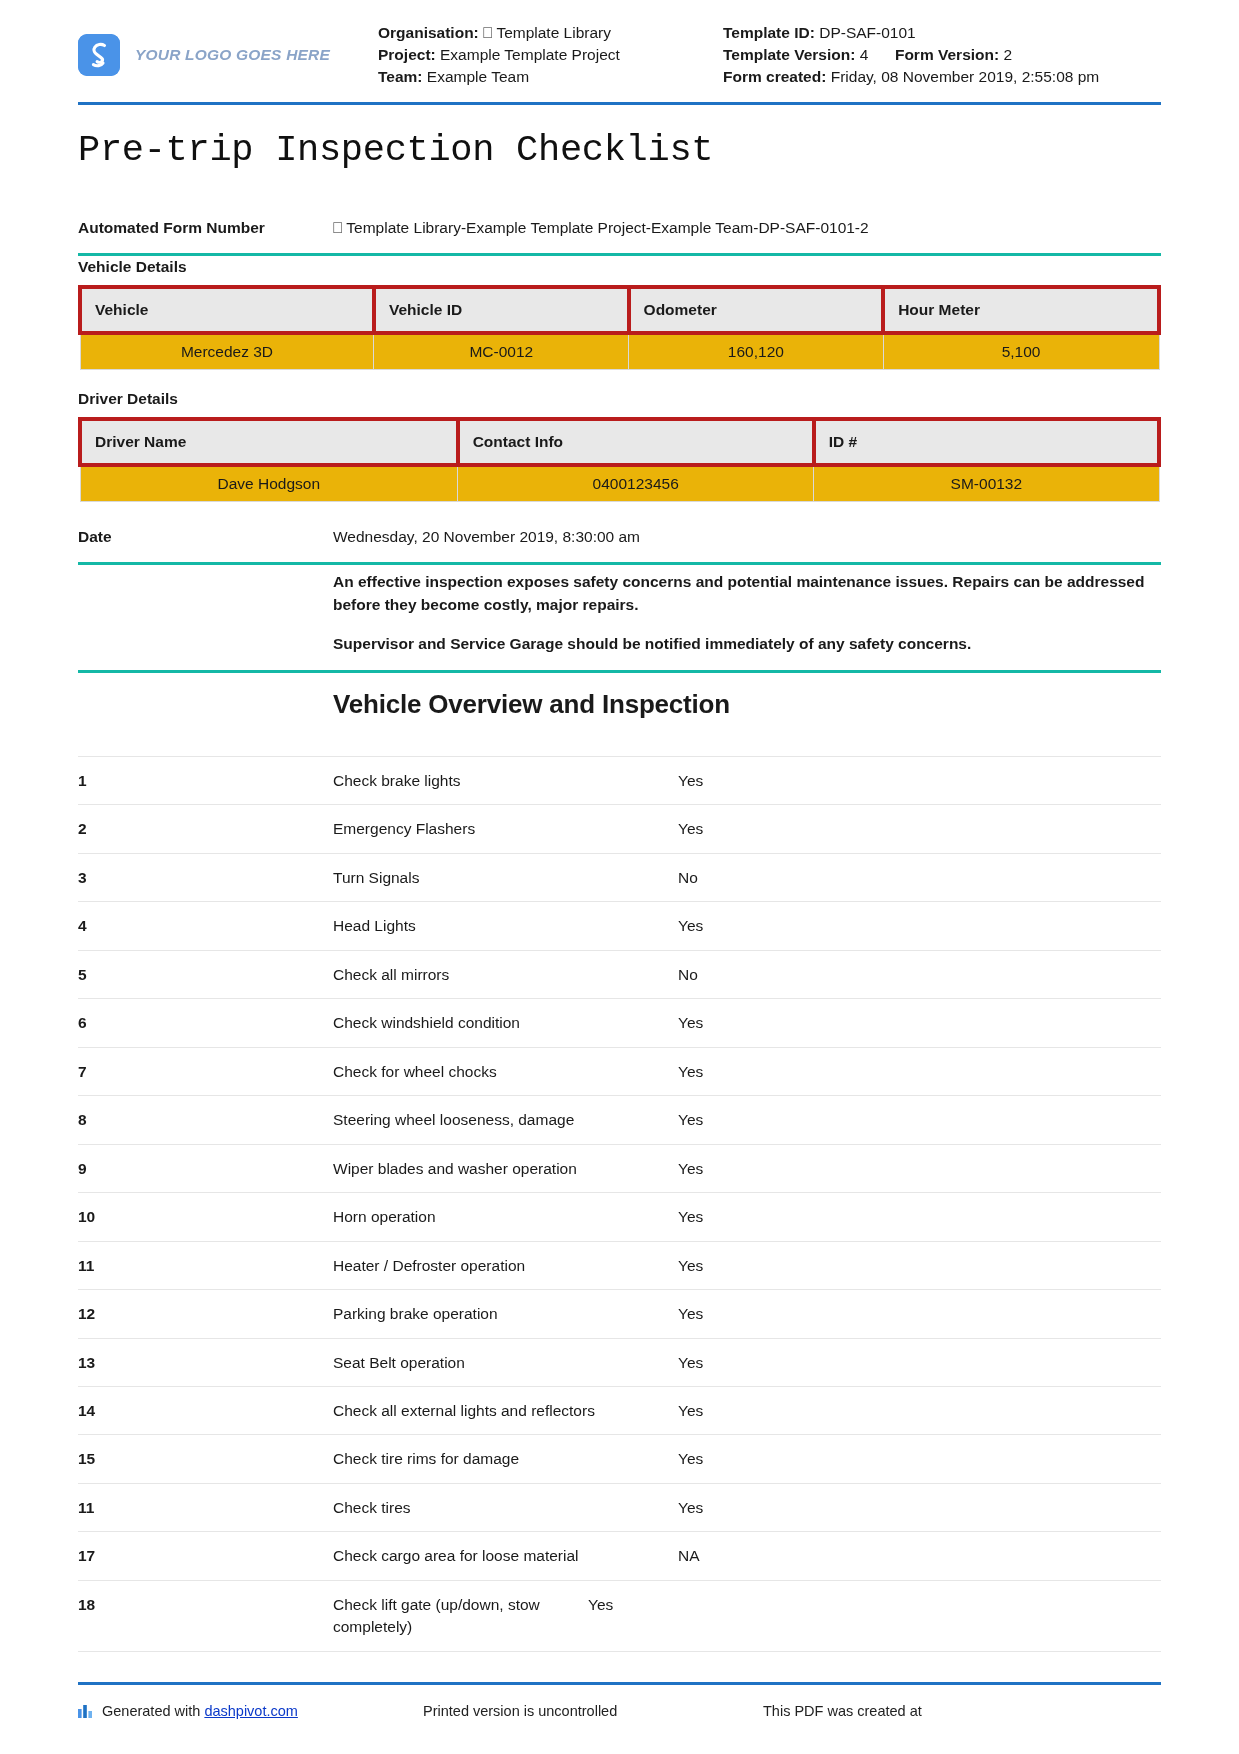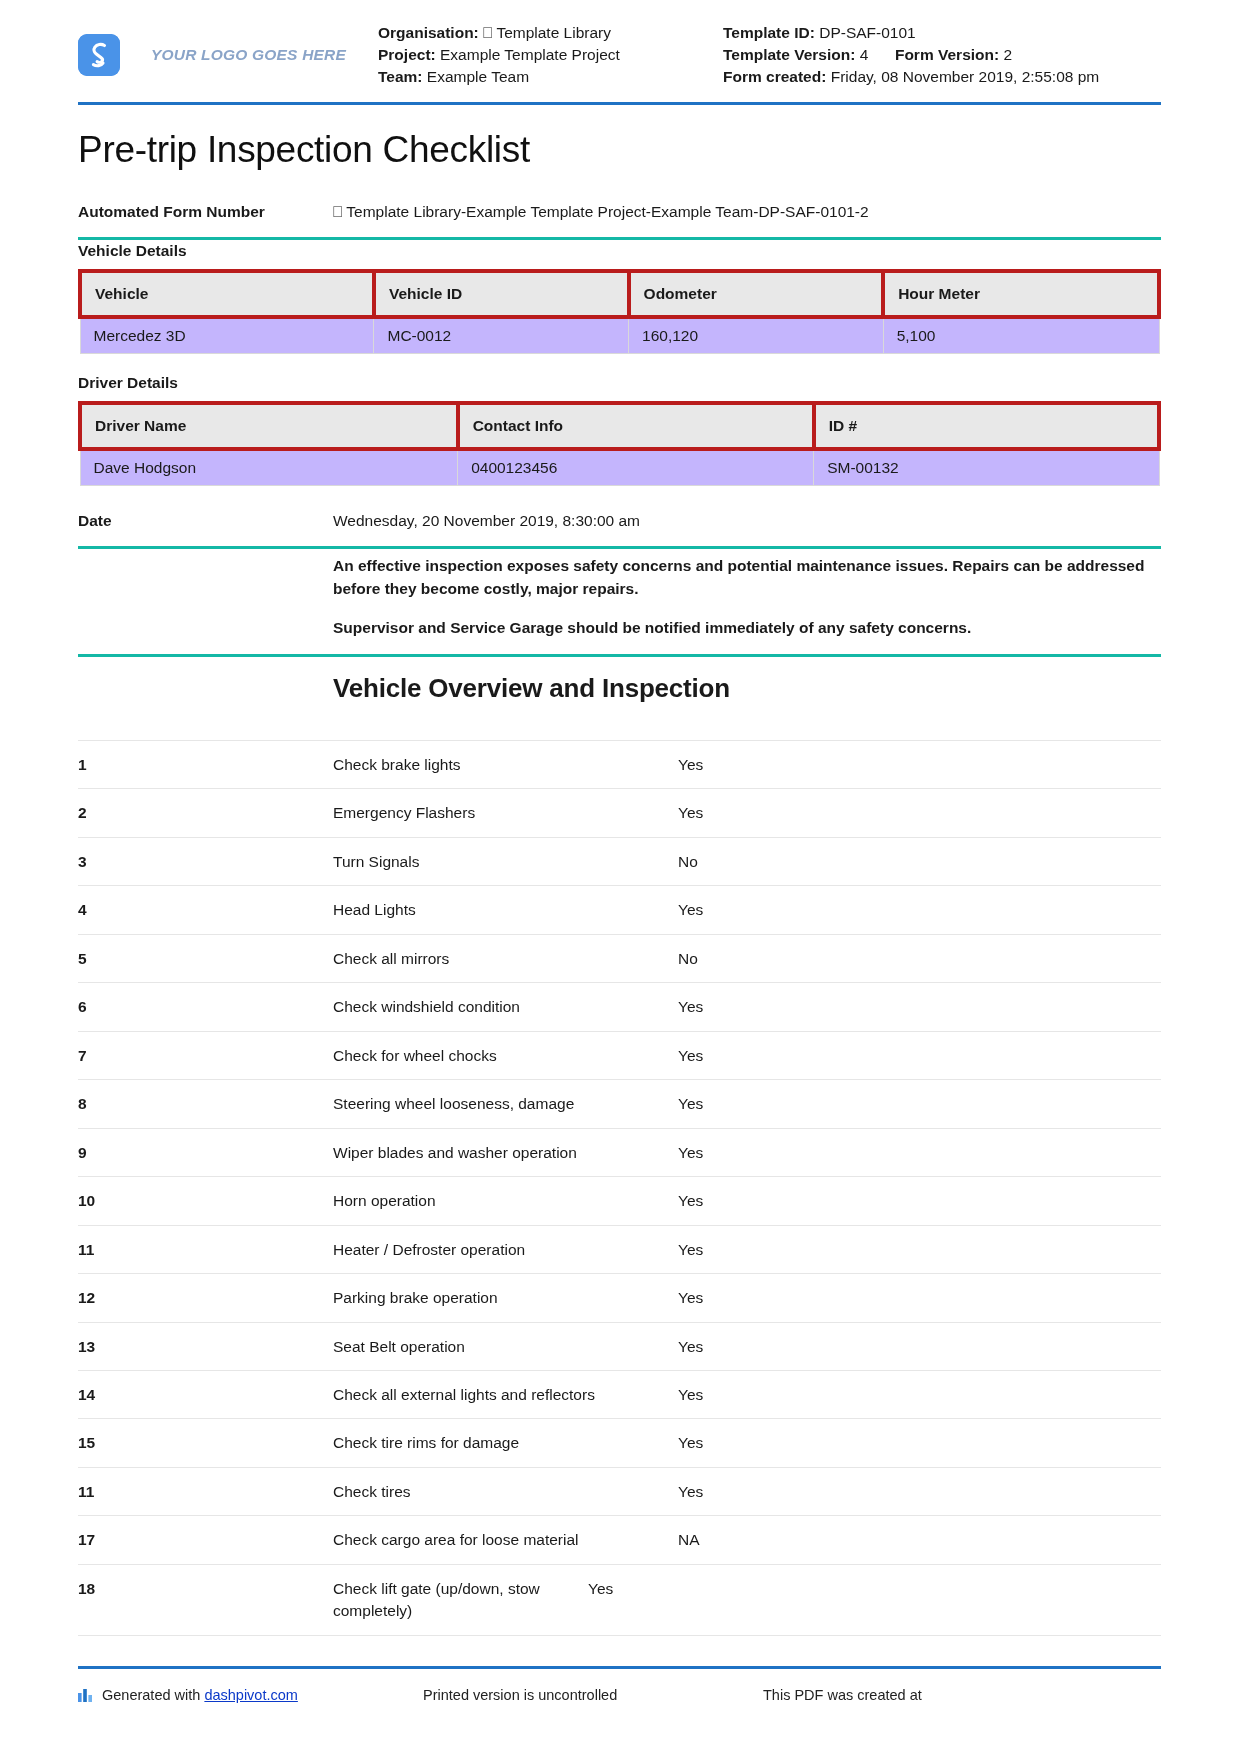--- a/index.html
+++ b/index.html
@@ -39,21 +39,21 @@
     width: 42px;
     height: 42px;
     border-radius: 9px;
     background: #4a93e8;
     position: relative;
     flex: 0 0 42px;
     overflow: hidden;
   }
   .logo-mark svg { display: block; }
   .logo-text {
-    margin-left: 31px;
+    margin-left: 15px;
     font-style: italic;
     font-weight: bold;
     font-size: 15.5px;
     letter-spacing: 0.2px;
     color: #8aa4c8;
     white-space: nowrap;
   }
   .meta-col {
     font-size: 15.5px;
     line-height: 1.42;
@@ -67,23 +67,24 @@
   .blue-rule {
     height: 3px;
     background: #1f72c4;
     margin: 0 0 0 0;
   }
 
   
   h1.doc-title {
     font-size: 37px;
     font-weight: normal;
-    margin: 24px 0 26px 0;
+    margin: 24px 0 42px 0;
     letter-spacing: -0.3px;
     color: #101010;
+    font-family: Liberation Mono, monospace;
   }
 
   
   .field-row {
     display: flex;
     align-items: flex-start;
     padding: 4px 0 14px 0;
     border-bottom: 3px solid #14b8a6;
     margin-bottom: 2px;
   }
@@ -120,22 +121,23 @@
     background: #e8e8e8;
     border: 4px solid #b91c1c;
     text-align: left;
     font-weight: bold;
     padding: 12px 13px;
     white-space: nowrap;
   }
   table.data-table td {
     border: 1px solid #d9d9d9;
     padding: 8px 13px;
-    background: #c4b5fd;
+    background: #eab308;
     font-weight: normal;
+    text-align: center;
   }
 
   
   .section-block {
     display: flex;
     align-items: flex-end;
     padding-bottom: 20px;
   }
   .section-block .gutter { flex: 0 0 255px; }
   .section-block .body { flex: 1 1 auto; }

